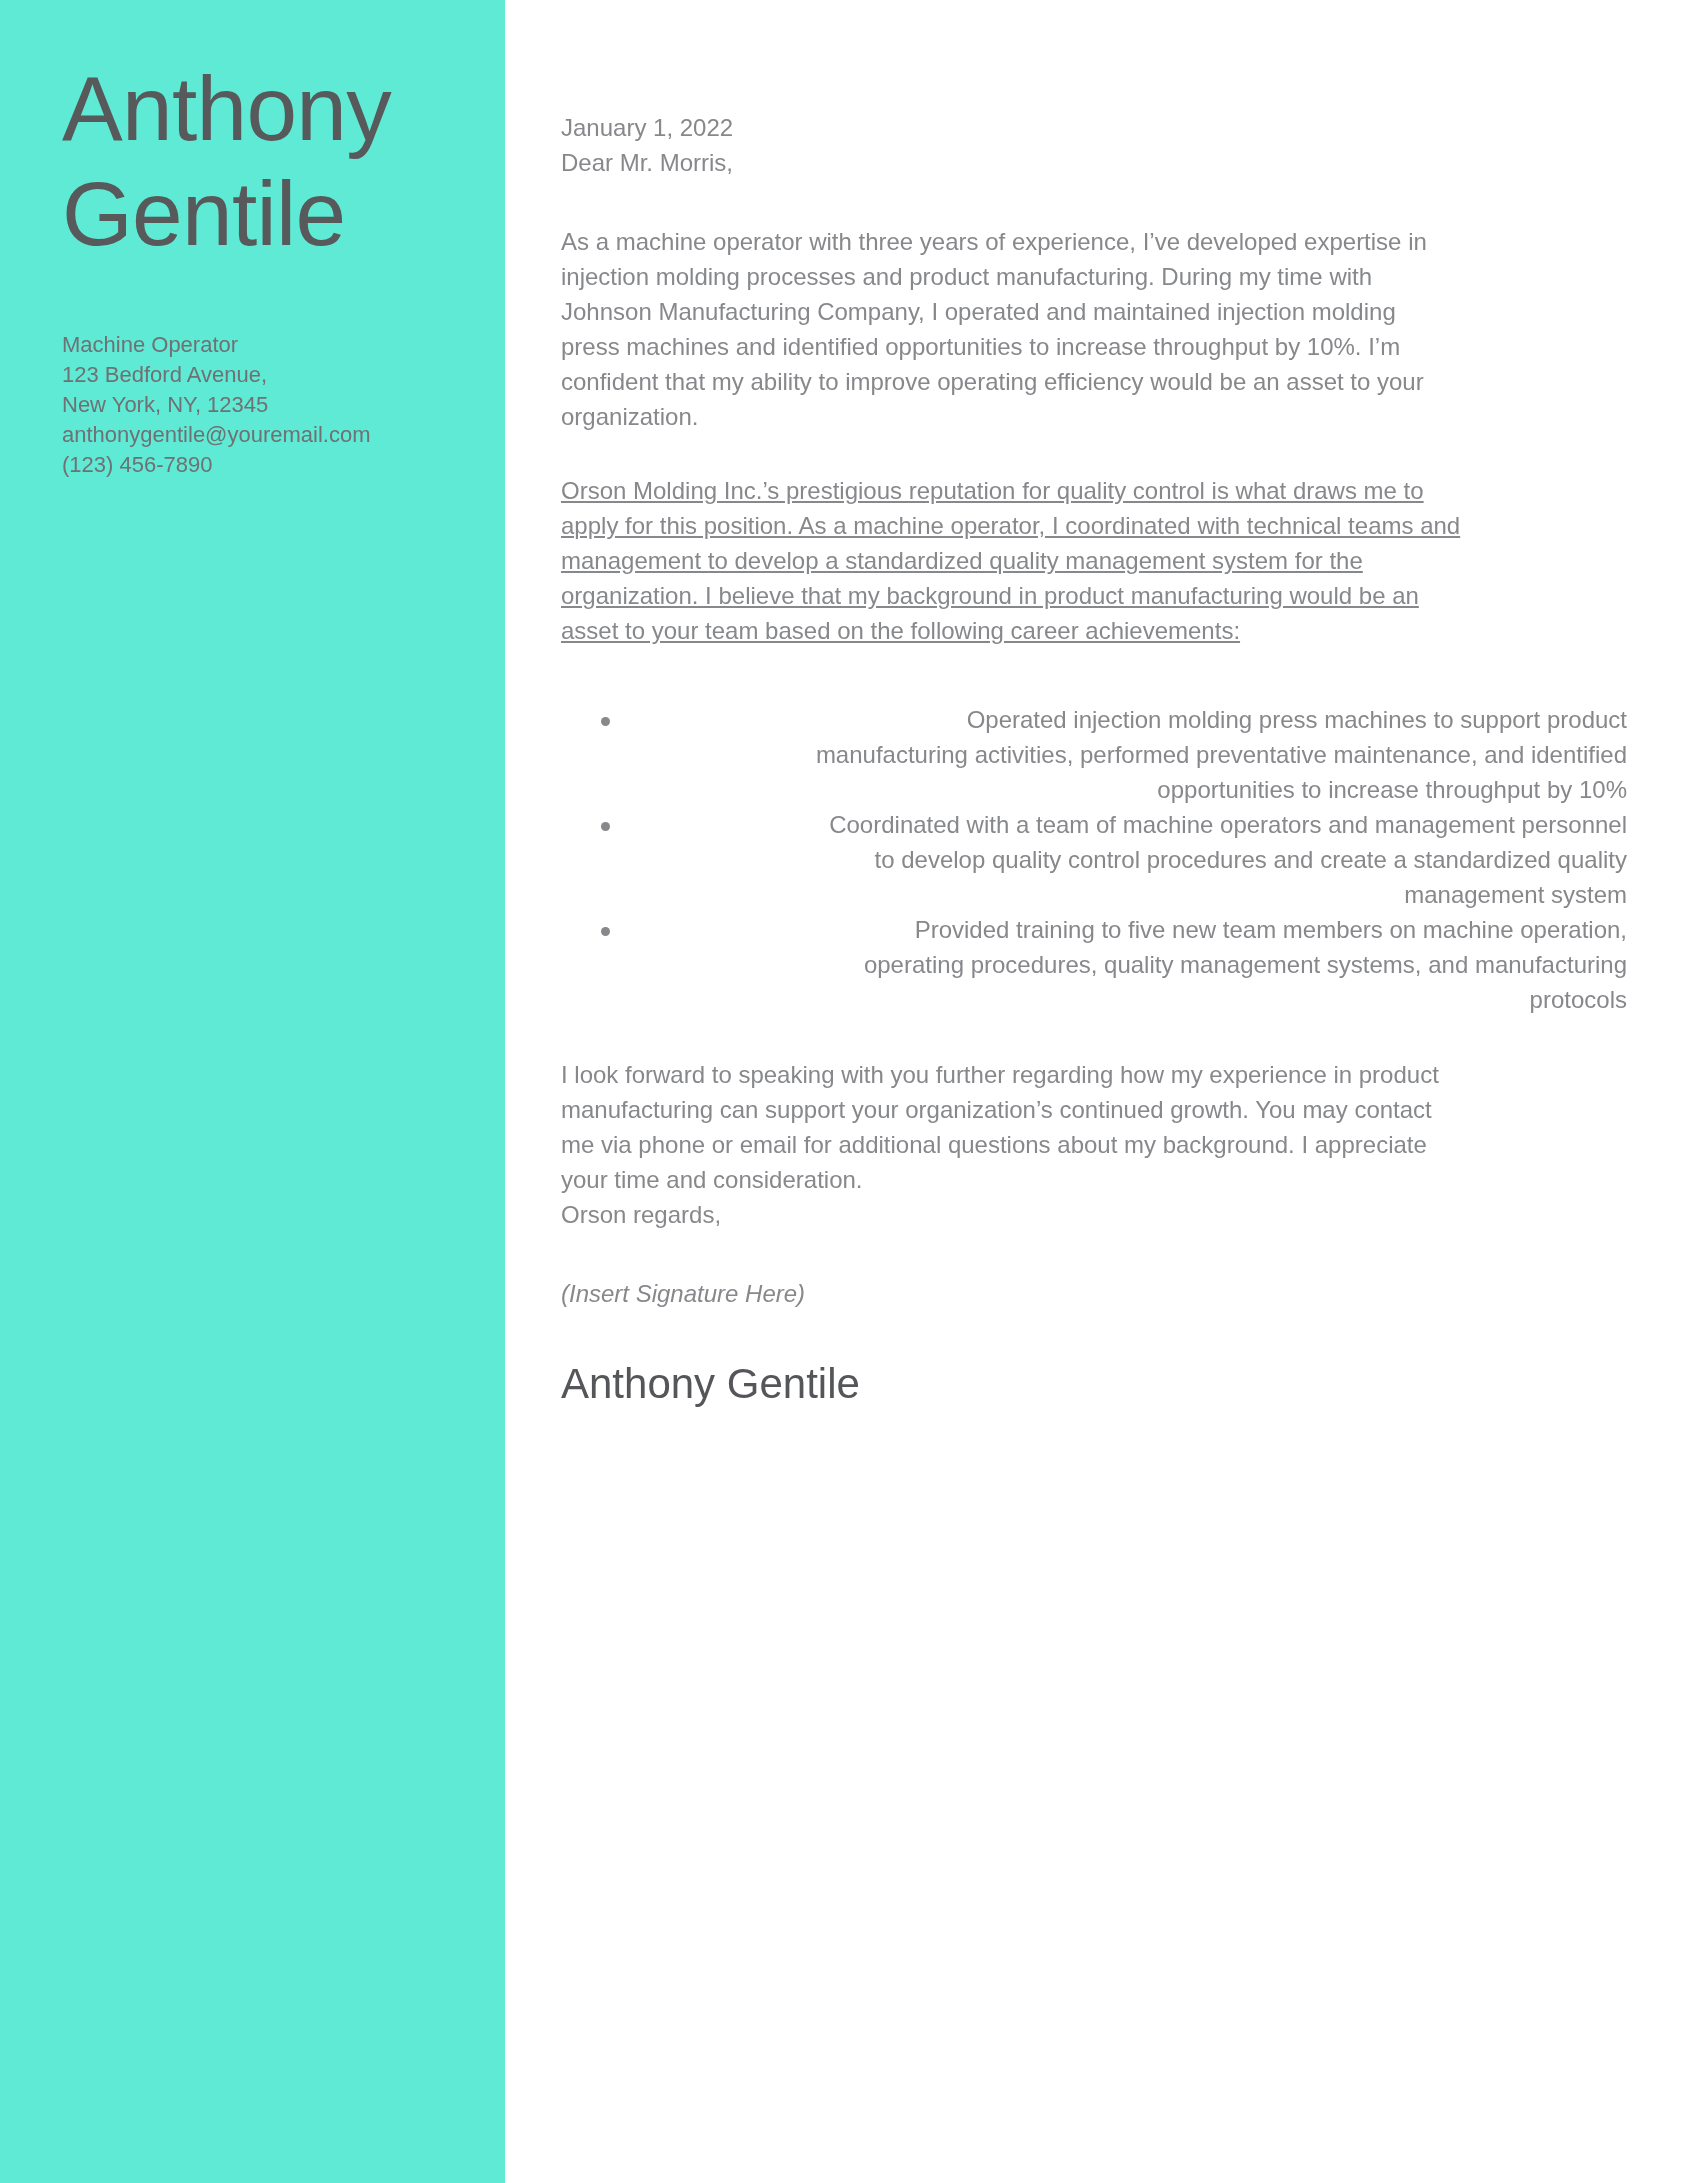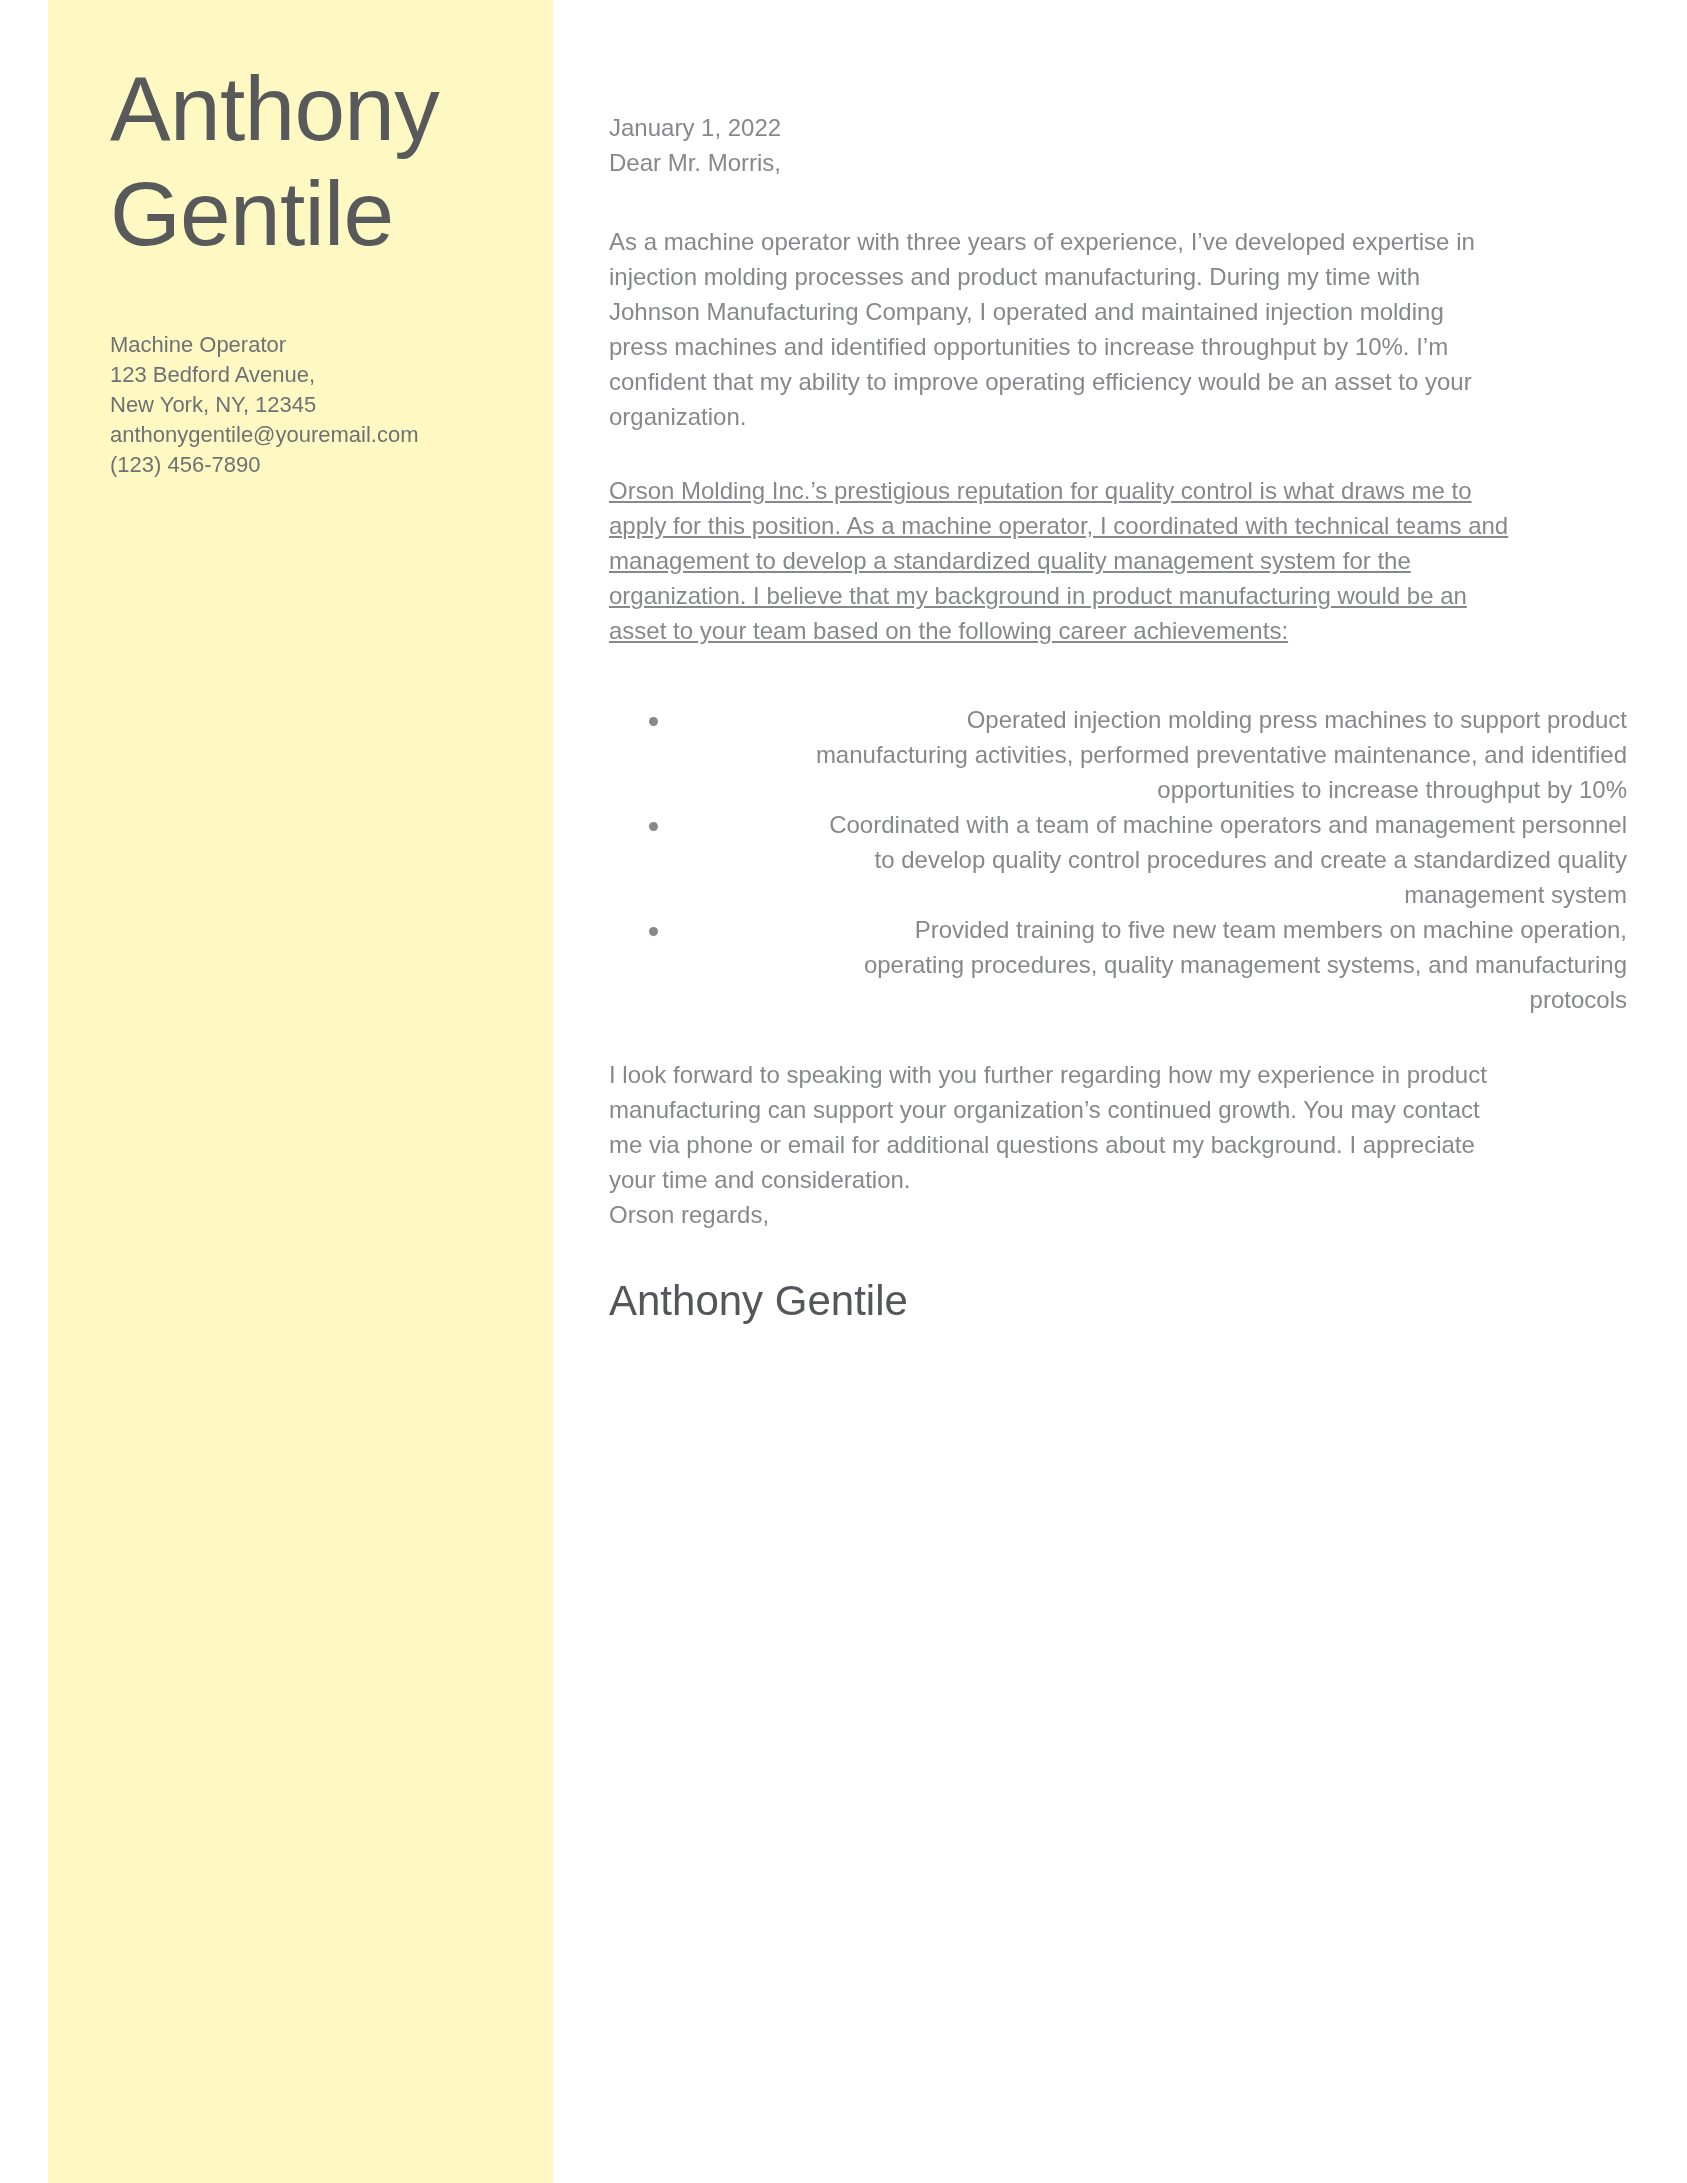--- a/index.html
+++ b/index.html
@@ -13,23 +13,22 @@
     background: #ffffff;
     display: flex;
     overflow: hidden;
   }
 
   
   .sidebar {
     width: 505px;
     flex: none;
     height: 100%;
-    background: #fef9c3;
+    background: #5eead4;
     padding: 56px 26.5px 0 62px;
-    margin-left: 48px;
   }
   .sidebar-name {
     font-size: 91px;
     line-height: 105px;
     font-weight: 400;
     color: #58595b;
     letter-spacing: -0.7px;
     white-space: pre-line;
   }
   .sidebar-contact {
@@ -152,19 +151,20 @@
 
     </div>
 
     <p class="closing-para lines">I look forward to speaking with you further regarding how my experience in product
 manufacturing can support your organization’s continued growth. You may contact
 me via phone or email for additional questions about my background. I appreciate
 your time and consideration.</p>
 
     <div class="signoff">Orson regards,</div>
 
+    <div class="signature-placeholder">(Insert Signature Here)</div>
 
     <div class="signature-name">Anthony Gentile</div>
 
   </main>
 
 </div>
 
 
 </body></html>

